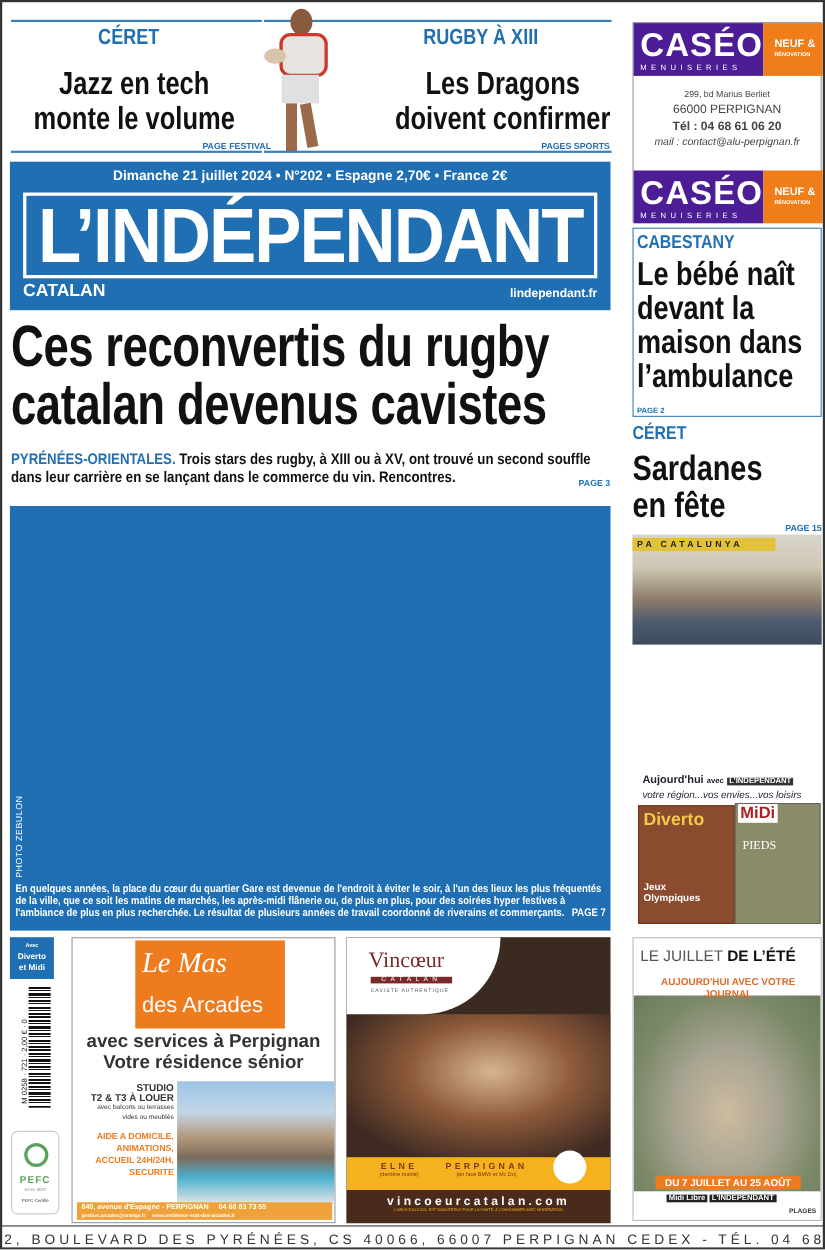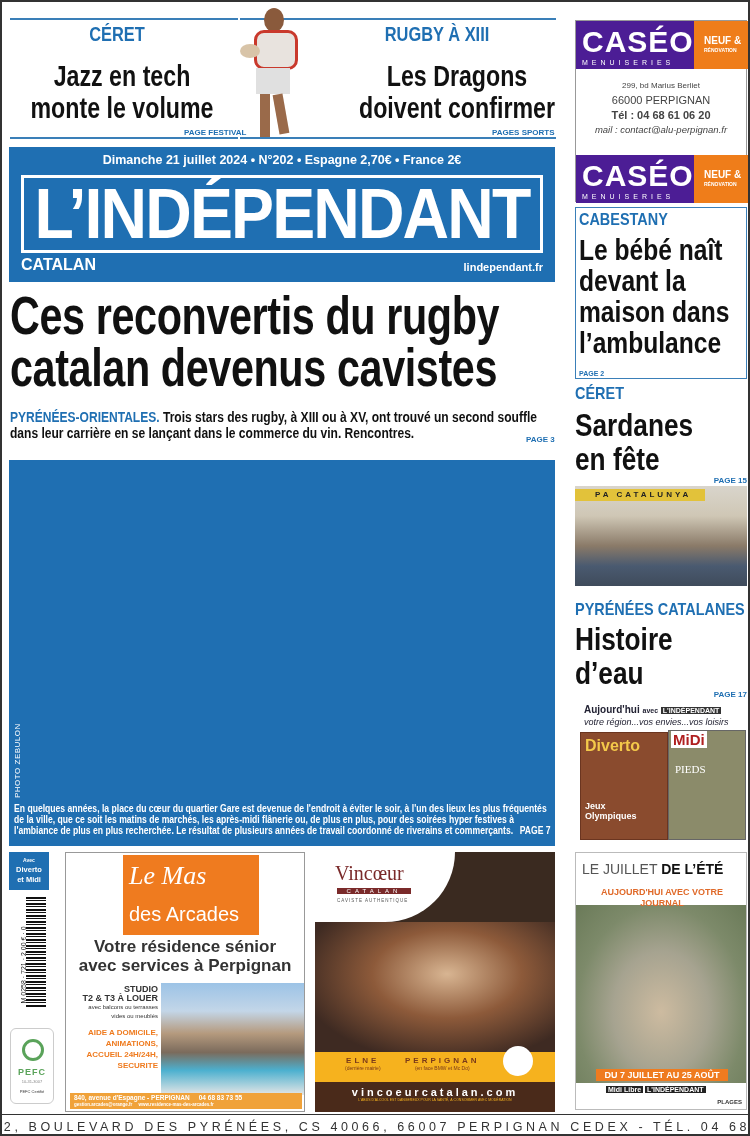--- a/index.html
+++ b/index.html
@@ -57,21 +57,21 @@
   .caseo-orange .n1 { position: absolute; left: 10px; top: 14px; font-size: 10px; font-weight: bold; }
   .caseo-orange .n2 { position: absolute; left: 10px; top: 26px; font-size: 5px; font-weight: bold; }
   .caseo-addr { position: absolute; left: 0; top: 60px; width: 100%; text-align: center; color: #444; }
 
   .box-cab { position: absolute; left: 573px; top: 205px; width: 172px; height: 172px; border: 1px solid #3a7fb8; }
   .side-kicker { font-size: 17px; font-weight: bold; color: #1f6fb2; transform: scaleX(0.85); transform-origin: left top; white-space: nowrap; }
   .side-title { font-size: 30px; font-weight: bold; line-height: 31px; transform: scaleX(0.82); transform-origin: left top; white-space: nowrap; color: #111; }
 
   .sardanes-photo { position: absolute; left: 573px; top: 484px; width: 172px; height: 100px;
     background: linear-gradient(180deg, #d9d5cc 0%, #cfc7b5 30%, #8a7a68 60%, #4a5a70 80%, #3f4b5b 100%); }
-  .banner-strip { position: absolute; left: 0; top: 3px; width: 130px; height: 12px; background: #e2c23a; color: #222; font-size: 8px; font-weight: bold; letter-spacing: 3px; padding-left: 20px; line-height: 12px; }
+  .banner-strip { position: absolute; left: 0; top: 3px; width: 130px; height: 12px; background: #e2c23a; color: #222; font-size: 8px; font-weight: bold; letter-spacing: 3px; padding-left: 4px; line-height: 12px; }
 
   .mags { position: absolute; left: 578px; top: 728px; width: 166px; height: 112px; }
   .mag-diverto { position: absolute; left: 0; top: 2px; width: 88px; height: 108px; background: #8a4b2e; border: 1px solid #6b3520; }
   .mag-midi { position: absolute; left: 88px; top: 0; width: 78px; height: 110px; background: #8b8b6a; border: 1px solid #666; }
 
   .ad-journal { position: absolute; left: 573px; top: 850px; width: 172px; height: 258px; border: 1px solid #bbb; background: #fff; overflow: hidden; }
   .journal-photo { position: absolute; left: 0; top: 52px; width: 100%; height: 178px;
     background: radial-gradient(ellipse at 50% 60%, #cdbba0 0%, #a6a390 40%, #7d8a6a 70%, #6a7a58 100%); }
 
   
@@ -198,28 +198,20 @@
     <div class="abs side-title" style="left:0;top:24px;font-size:32px;line-height:34px;">
       <div>Sardanes</div>
       <div>en fête</div>
     </div>
     <div class="abs pagetag" style="right:0;top:92px;">PAGE 15</div>
   </div>
   <div class="sardanes-photo">
     <div class="banner-strip">PA CATALUNYA</div>
   </div>
 
-  <div class="abs" style="left:573px;top:598px;width:172px;height:100px;">
-    <div class="abs side-kicker" style="left:0;top:0;">PYRÉNÉES CATALANES</div>
-    <div class="abs side-title" style="left:0;top:22px;font-size:32px;line-height:34px;">
-      <div>Histoire</div>
-      <div>d’eau</div>
-    </div>
-    <div class="abs pagetag" style="right:0;top:90px;">PAGE 17</div>
-  </div>
 
   <div class="abs" style="left:582px;top:702px;width:165px;font-size:10px;color:#223;">
     <div style="white-space:nowrap;">
       <span style="font-weight:bold;">Aujourd'hui</span>
       <span style="font-size:7px;font-weight:bold;">avec</span>
       <span style="background:#333;color:#fff;font-size:7px;font-weight:bold;padding:0 2px;">L'INDÉPENDANT</span>
     </div>
     <div style="font-style:italic;font-size:9px;margin-top:2px;white-space:nowrap;">votre région...vos envies...vos loisirs</div>
   </div>
   <div class="mags">
@@ -263,22 +255,22 @@
     <div class="abs" style="left:0;top:50px;width:100%;font-size:4px;color:#888;">10-31-3007</div>
     <div class="abs" style="left:0;top:60px;width:100%;font-size:4px;color:#333;">PEFC Certifié</div>
   </div>
 
   <div class="ad-mas">
     <div class="mas-logo">
       <div class="abs" style="left:6px;top:6px;font-size:26px;font-family:'Liberation Serif',serif;font-style:italic;">Le Mas</div>
       <div class="abs" style="left:6px;top:48px;font-size:20px;">des Arcades</div>
     </div>
     <div class="abs" style="left:0;top:84px;width:100%;text-align:center;font-size:17px;font-weight:bold;color:#333;line-height:19px;">
+      <div>avec services à Perpignan</div>
       <div>Votre résidence sénior</div>
-      <div>avec services à Perpignan</div>
     </div>
     <div class="abs" style="left:2px;top:132px;width:90px;text-align:right;font-size:7px;color:#333;line-height:9px;">
       <div style="font-size:9px;font-weight:bold;">STUDIO</div>
       <div style="font-size:9px;font-weight:bold;">T2 &amp; T3 À LOUER</div>
       <div style="font-size:6px;">avec balcons ou terrasses</div>
       <div style="font-size:6px;">vides ou meublés</div>
       <div style="color:#ef7b1f;font-size:8px;font-weight:bold;margin-top:6px;line-height:11px;">
         <div>AIDE A DOMICILE,</div>
         <div>ANIMATIONS,</div>
         <div>ACCUEIL 24H/24H,</div>

